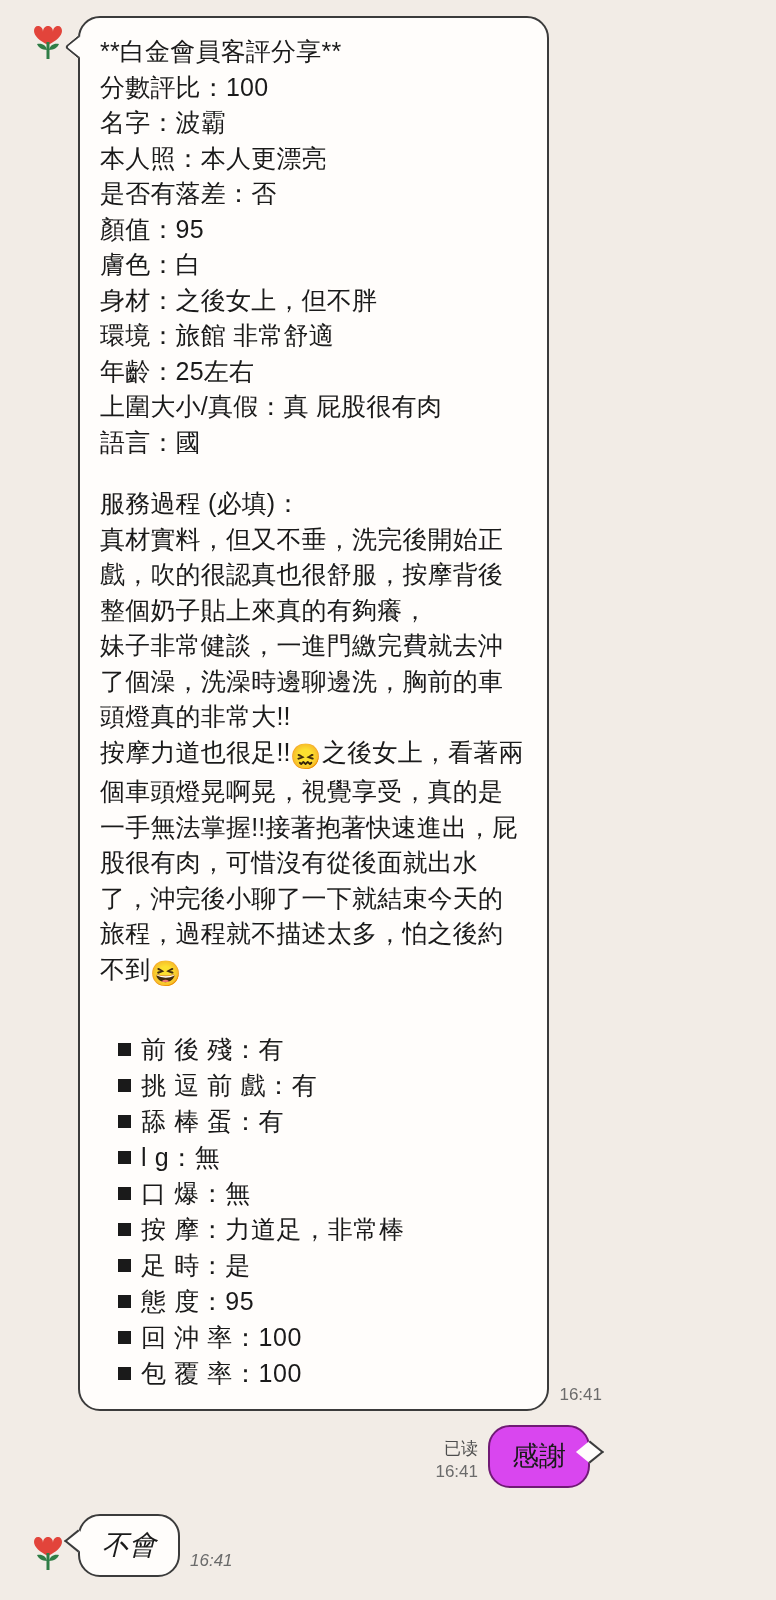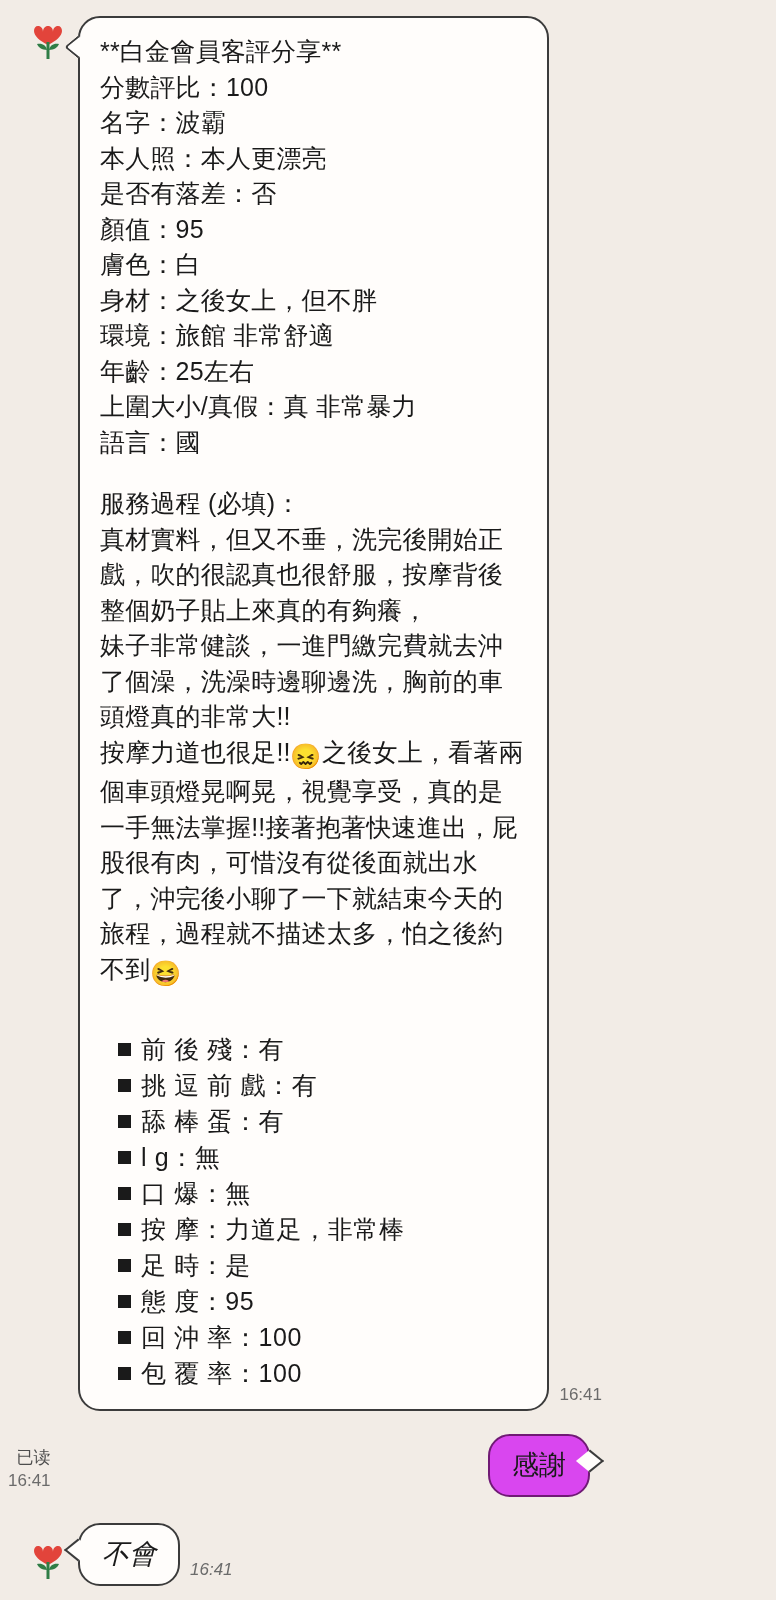--- a/index.html
+++ b/index.html
@@ -102,24 +102,23 @@
     font-size: 17px;
     color: #6b6b6b;
     margin-left: 10px;
     margin-bottom: 6px;
     white-space: nowrap;
   }
 
   
   .row-out {
     display: flex;
-    justify-content: space-between;
+    justify-content: flex-end;
     align-items: flex-end;
     padding: 14px 22px 0 0;
-    margin-top: 9px;
   }
   .meta-out {
     text-align: right;
     margin-right: 10px;
     margin-bottom: 4px;
     line-height: 1.35;
   }
   .read-label {
     font-size: 17px;
     color: #4d4d4d;
@@ -207,21 +206,21 @@
         <div class="msg-text">**白金會員客評分享**</div>
         <div class="msg-text">分數評比：100</div>
         <div class="msg-text">名字：波霸</div>
         <div class="msg-text">本人照：本人更漂亮</div>
         <div class="msg-text">是否有落差：否</div>
         <div class="msg-text">顏值：95</div>
         <div class="msg-text">膚色：白</div>
         <div class="msg-text">身材：之後女上，但不胖</div>
         <div class="msg-text">環境：旅館 非常舒適</div>
         <div class="msg-text">年齡：25左右</div>
-        <div class="msg-text">上圍大小/真假：真 非常暴力</div>
+        <div class="msg-text">上圍大小/真假：真 屁股很有肉</div>
         <div class="msg-text">語言：國</div>
 
         <div class="msg-gap"></div>
 
         <div class="msg-text">服務過程 (必填)：</div>
         <div class="msg-text">真材實料，但又不垂，洗完後開始正戲，吹的很認真也很舒服，按摩背後整個奶子貼上來真的有夠癢，</div>
         <div class="msg-text">妹子非常健談，一進門繳完費就去沖了個澡，洗澡時邊聊邊洗，胸前的車頭燈真的非常大!!</div>
         <div class="msg-text"><span>按摩力道也很足!!</span><span class="emoji-inline">😖</span><span>之後女上，看著兩個車頭燈晃啊晃，視覺享受，真的是一手無法掌握!!接著抱著快速進出，屁股很有肉，可惜沒有從後面就出水了，沖完後小聊了一下就結束今天的旅程，過程就不描述太多，怕之後約不到</span><span class="emoji-inline">😆</span></div>
 
         <div class="msg-gap"></div>

